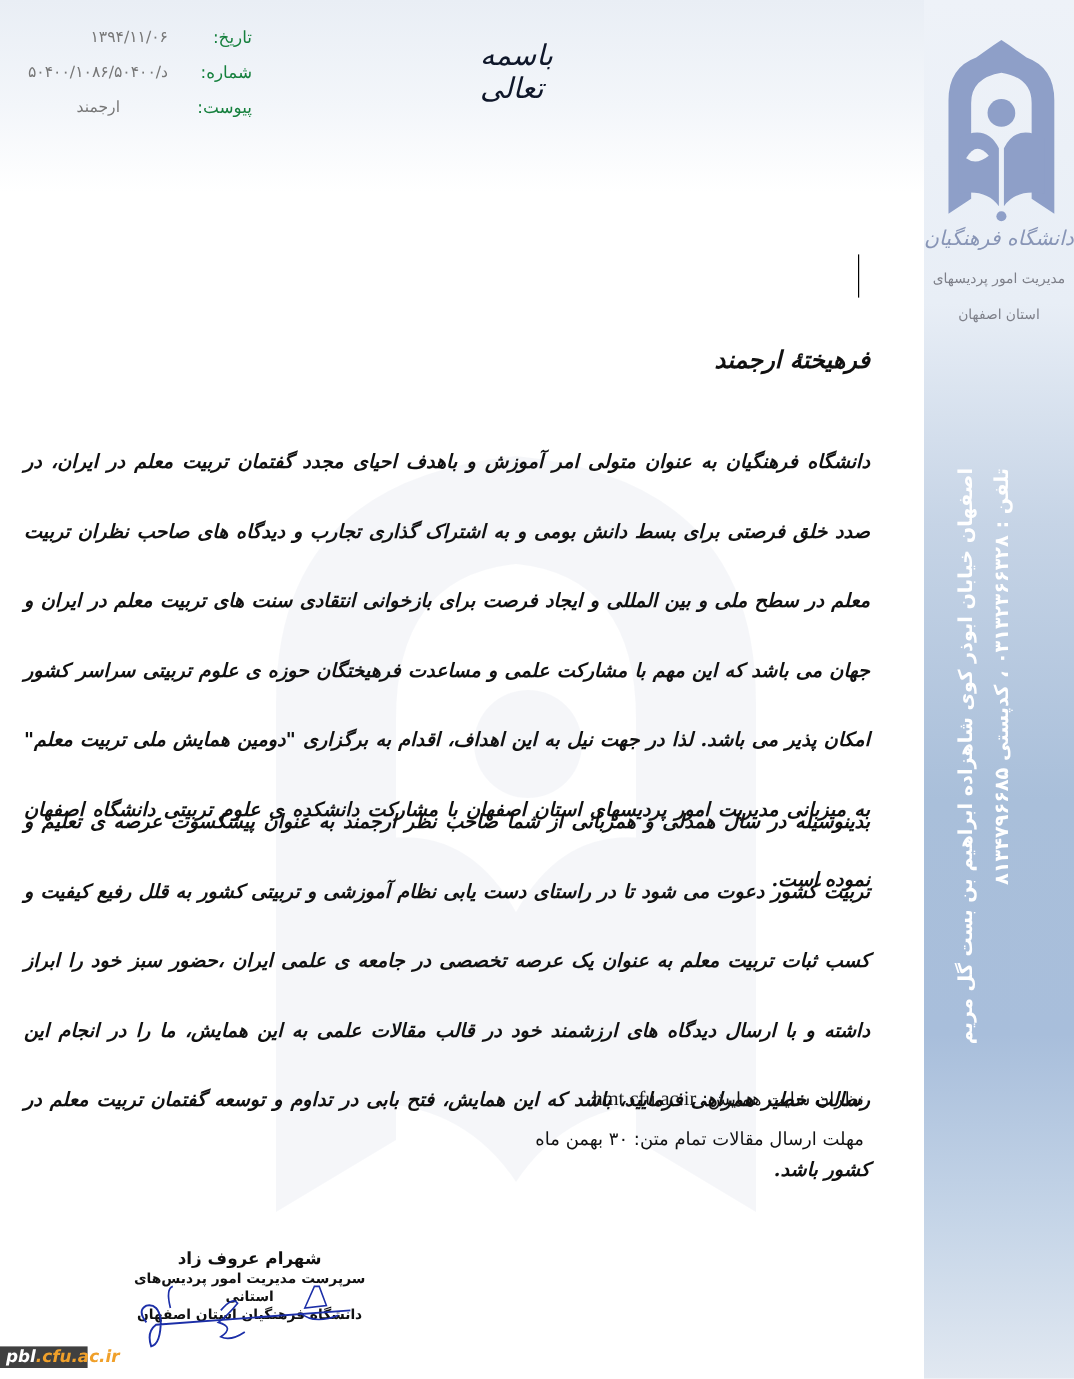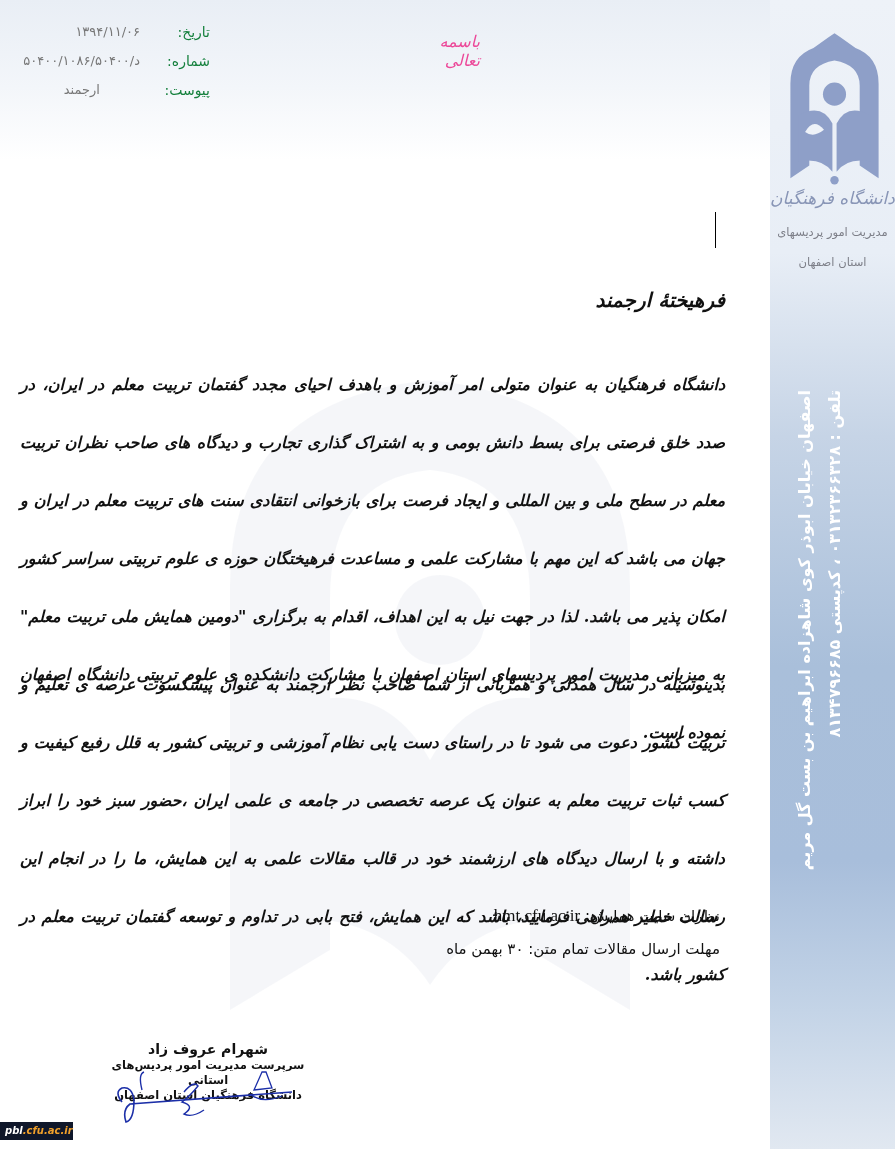--- a/index.html
+++ b/index.html
@@ -40,22 +40,22 @@
     }
 
     
     .meta { position: absolute; top: 24px; left: 0; width: 230px; direction: rtl; }
     .meta-row { position: relative; height: 29px; }
     .meta-label { position: absolute; right: 20px; font-size: 14px; color: #15803d; }
     .meta-value { position: absolute; right: 90px; font-size: 13px; color: #777; white-space: nowrap; }
     .meta-row:nth-child(3) .meta-value { right: 130px; }
 
     .basmala {
-      position: absolute; left: 400px; top: 32px; width: 80px; text-align: right;
-      font-family: "DejaVu Serif", serif; font-style: italic; font-size: 16px; color: #ec4899; direction: rtl;
+      position: absolute; left: 400px; top: 32px; width: 80px; text-align: left;
+      font-family: "DejaVu Serif", serif; font-style: italic; font-size: 24px; color: #0f172a; direction: rtl;
     }
 
     .cursor-line { position: absolute; left: 715px; top: 212px; width: 1px; height: 36px; background: #000; }
 
     
     .watermark { position: absolute; left: 170px; top: 360px; width: 520px; height: 700px; opacity: 0.05; }
 
     
     .letter {
       position: absolute; left: 20px; width: 705px; direction: rtl;
@@ -75,22 +75,22 @@
     .url-text { font-family: "Liberation Serif", serif; font-size: 17px; direction: ltr; unicode-bidi: embed; }
 
     
     .sig { position: absolute; left: 98px; top: 1040px; width: 220px; direction: rtl; text-align: center; color: #111; }
     .sig-name { font-size: 14px; font-weight: bold; line-height: 18px; }
     .sig-title, .sig-org { font-size: 11.5px; font-weight: bold; line-height: 15px; }
     .sig-scribble { position: absolute; left: 112px; top: 1070px; width: 190px; height: 60px; }
 
     .badge {
       position: absolute; left: 0; top: 1122px; width: 73px; height: 18px;
-      background: #0f172a; color: #fff;
-      font-family: "DejaVu Sans", sans-serif; font-size: 10px; font-weight: bold; font-style: italic;
+      background: #404040; color: #fff;
+      font-family: "DejaVu Sans", sans-serif; font-size: 14px; font-weight: bold; font-style: italic;
       line-height: 18px; padding-left: 5px; white-space: nowrap;
     }
     .badge-accent { color: #f0a02a; }
   </style>
 </head>
 <body>
 
 <div class="page">
   <div class="header-band"></div>
 

